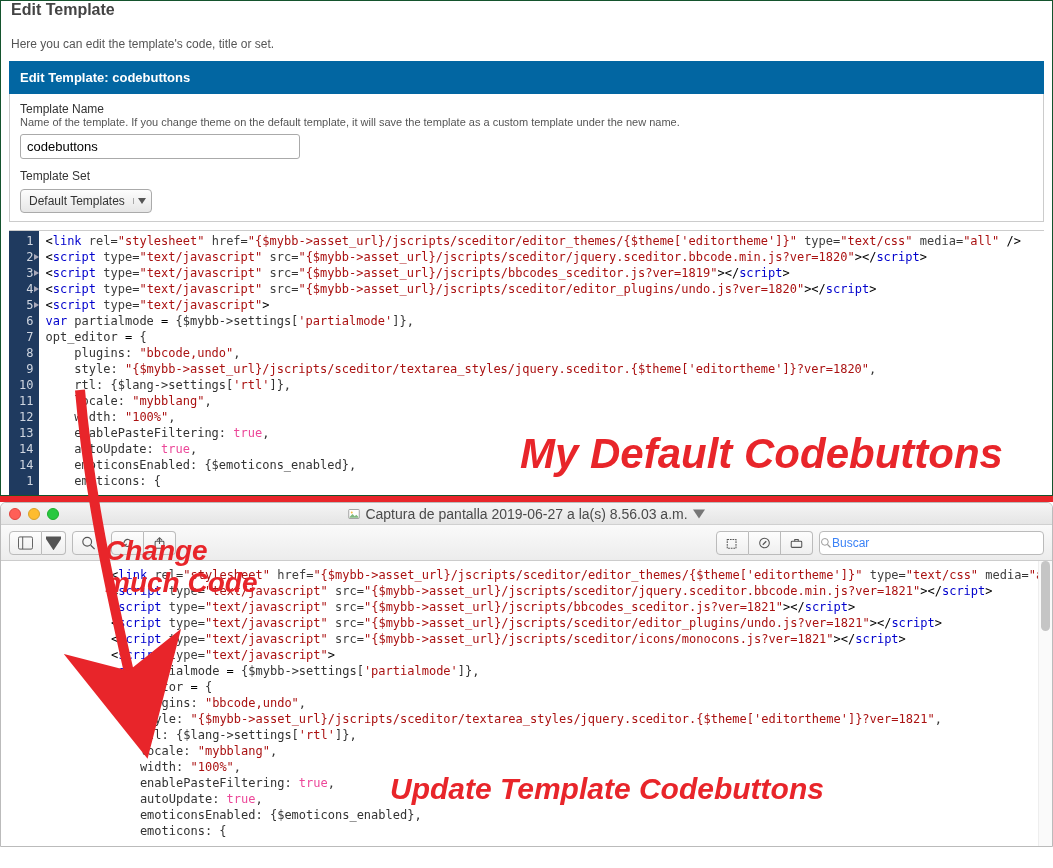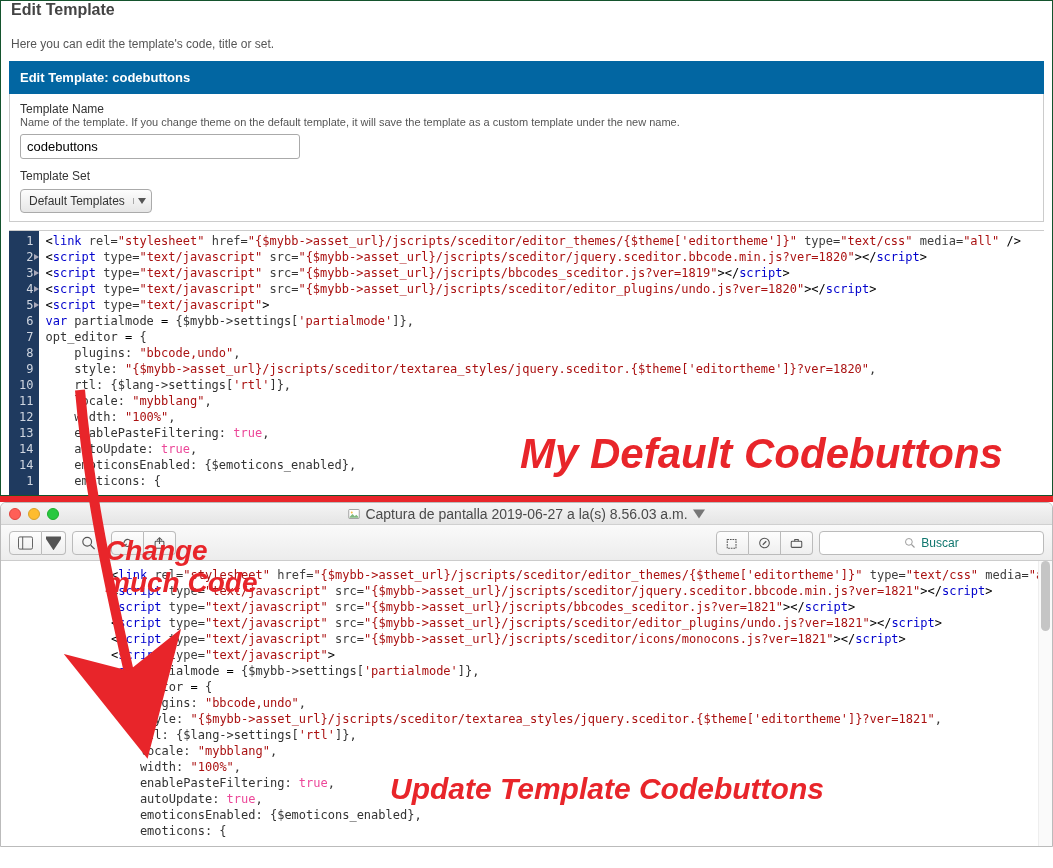--- a/index.html
+++ b/index.html
@@ -41,21 +41,21 @@
 .dot.g{background:#28c840;border:1px solid #1dad2c}
 .mac-title{position:absolute;left:0;right:0;text-align:center;font-size:14px;color:#4a4a4a;display:flex;align-items:center;justify-content:center;gap:5px;pointer-events:none}
 .mac-title svg{width:12px;height:12px}
 .mac-toolbar{height:36px;background:linear-gradient(#fafafa,#ececec);display:flex;align-items:center;padding:0 8px;gap:6px;border-bottom:1px solid #ccc}
 .tbtn{height:24px;border:1px solid #bbb;border-radius:4px;background:linear-gradient(#fdfdfd,#efefef);display:flex;align-items:center;justify-content:center;padding:0 8px}
 .tbtn.segment{border-radius:0;border-left:none}
 .tbtn.segment.first{border-radius:4px 0 0 4px;border-left:1px solid #bbb}
 .tbtn.segment.last{border-radius:0 4px 4px 0}
 .tgrp{display:flex}
 .tspace{flex:1}
-.searchbox{height:24px;border:1px solid #bbb;border-radius:4px;background:#fff;display:flex;align-items:center;justify-content:center;width:225px;color:#0f766e;font-size:12px;gap:5px}
+.searchbox{height:24px;border:1px solid #bbb;border-radius:4px;background:#fff;display:flex;align-items:center;width:225px;color:#3b82f6;font-size:12px;}
 .searchbox svg{width:12px;height:12px;fill:#999}
 .tbtn svg{width:15px;height:14px;fill:#555;stroke:#555}
 .mac-content{padding:6px 8px 10px 110px;font-family:Menlo,Monaco,Consolas,monospace;font-size:12px;line-height:16px;white-space:pre;background:#fff;height:285px;overflow:hidden;position:relative}
 .annot{position:absolute;font-family:Arial,Helvetica,sans-serif;font-weight:900;color:#e8252a;font-style:italic;pointer-events:none}
 .annot.a1{top:430px;left:520px;font-size:42px}
 .annot.a2{top:535px;left:105px;font-size:28px;line-height:32px}
 .annot.a3{top:772px;left:390px;font-size:30px}
 .arrow{position:absolute;pointer-events:none}
 .arrow svg{overflow:visible}
 .scrollbar-y{position:absolute;right:0;top:0;width:14px;height:100%;background:#fafafa;border-left:1px solid #eee}

